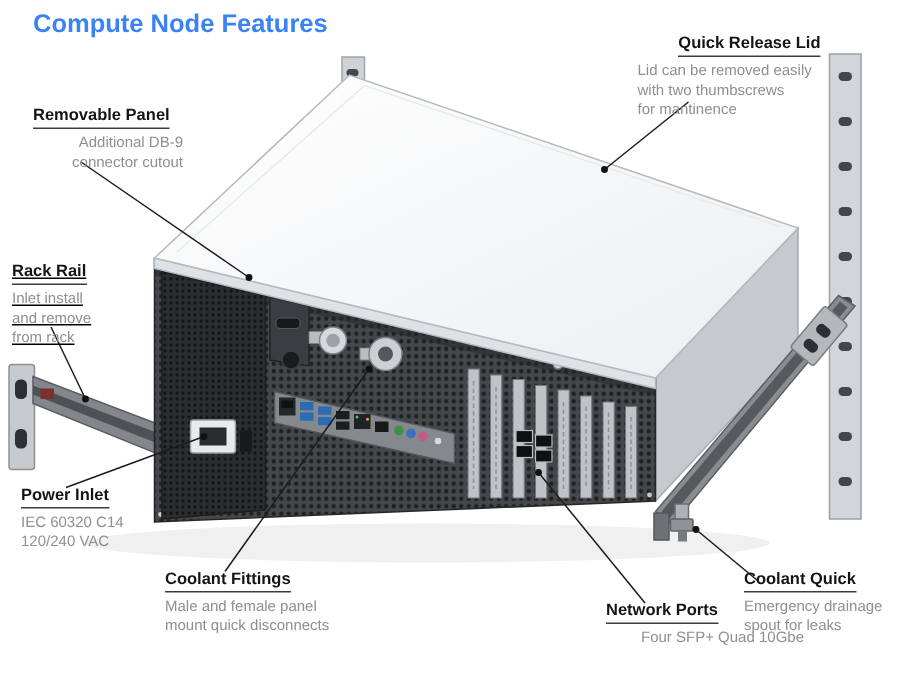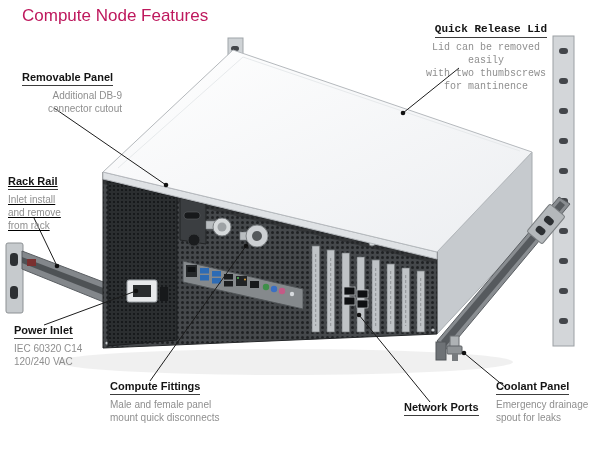--- a/index.html
+++ b/index.html
@@ -2,31 +2,31 @@
 <html><head>
 <meta charset="utf-8">
 <style>
   html,body{margin:0;padding:0;background:#ffffff;}
   #canvas{
     position:relative;width:600px;height:457px;background:#ffffff;overflow:hidden;
     font-family:"Liberation Sans", sans-serif;
   }
   #illustration{position:absolute;left:0;top:0;}
   .title{
-    position:absolute;left:22px;top:6px;font-size:17px;font-weight:400;color:#be185d;
+    position:absolute;left:22px;top:6px;font-size:17px;font-weight:700;color:#3b82f6;
   }
   .callout{position:absolute;}
   .callout h3{
     margin:0;font-size:11px;font-weight:700;color:#141414;
     border-bottom:1px solid #3c3c3c;padding-bottom:1.5px;width:fit-content;
   }
   .callout p{
     margin:3px 0 0;font-size:10px;color:#8f8f8f;line-height:1.32;white-space:pre-line;
   }
-  .align-right{text-align:center;font-family:Liberation Mono, monospace;}
+  .align-right{text-align:left;}
   .align-right h3{margin-left:auto;}
   .c-qrl{top:23px;right:53px;width:122px;}
   .c-removable{top:71px;left:22px;width:100px;text-align:right;}
   .c-rail{top:175px;left:8px;width:80px;text-decoration:underline;}
   .c-power{top:324px;left:14px;width:92px;}
   .c-fittings{top:380px;left:110px;width:132px;}
   .c-network{top:401px;left:404px;width:132px;text-align:right;}
   .c-drain{top:380px;left:496px;width:100px;}
 </style>
 </head>
@@ -225,28 +225,29 @@
 from rack</p>
   </div>
 
   <div class="callout c-power">
     <h3>Power Inlet</h3>
     <p>IEC 60320 C14
 120/240 VAC</p>
   </div>
 
   <div class="callout c-fittings">
-    <h3>Compute Fittings</h3>
+    <h3>Coolant Fittings</h3>
     <p>Male and female panel
 mount quick disconnects</p>
   </div>
 
   <div class="callout c-network">
     <h3>Network Ports</h3>
+    <p>Four SFP+ Quad 10Gbe</p>
   </div>
 
   <div class="callout c-drain">
-    <h3>Coolant Panel</h3>
+    <h3>Coolant Quick</h3>
     <p>Emergency drainage
 spout for leaks</p>
   </div>
 
 </div>
 
 </body></html>

